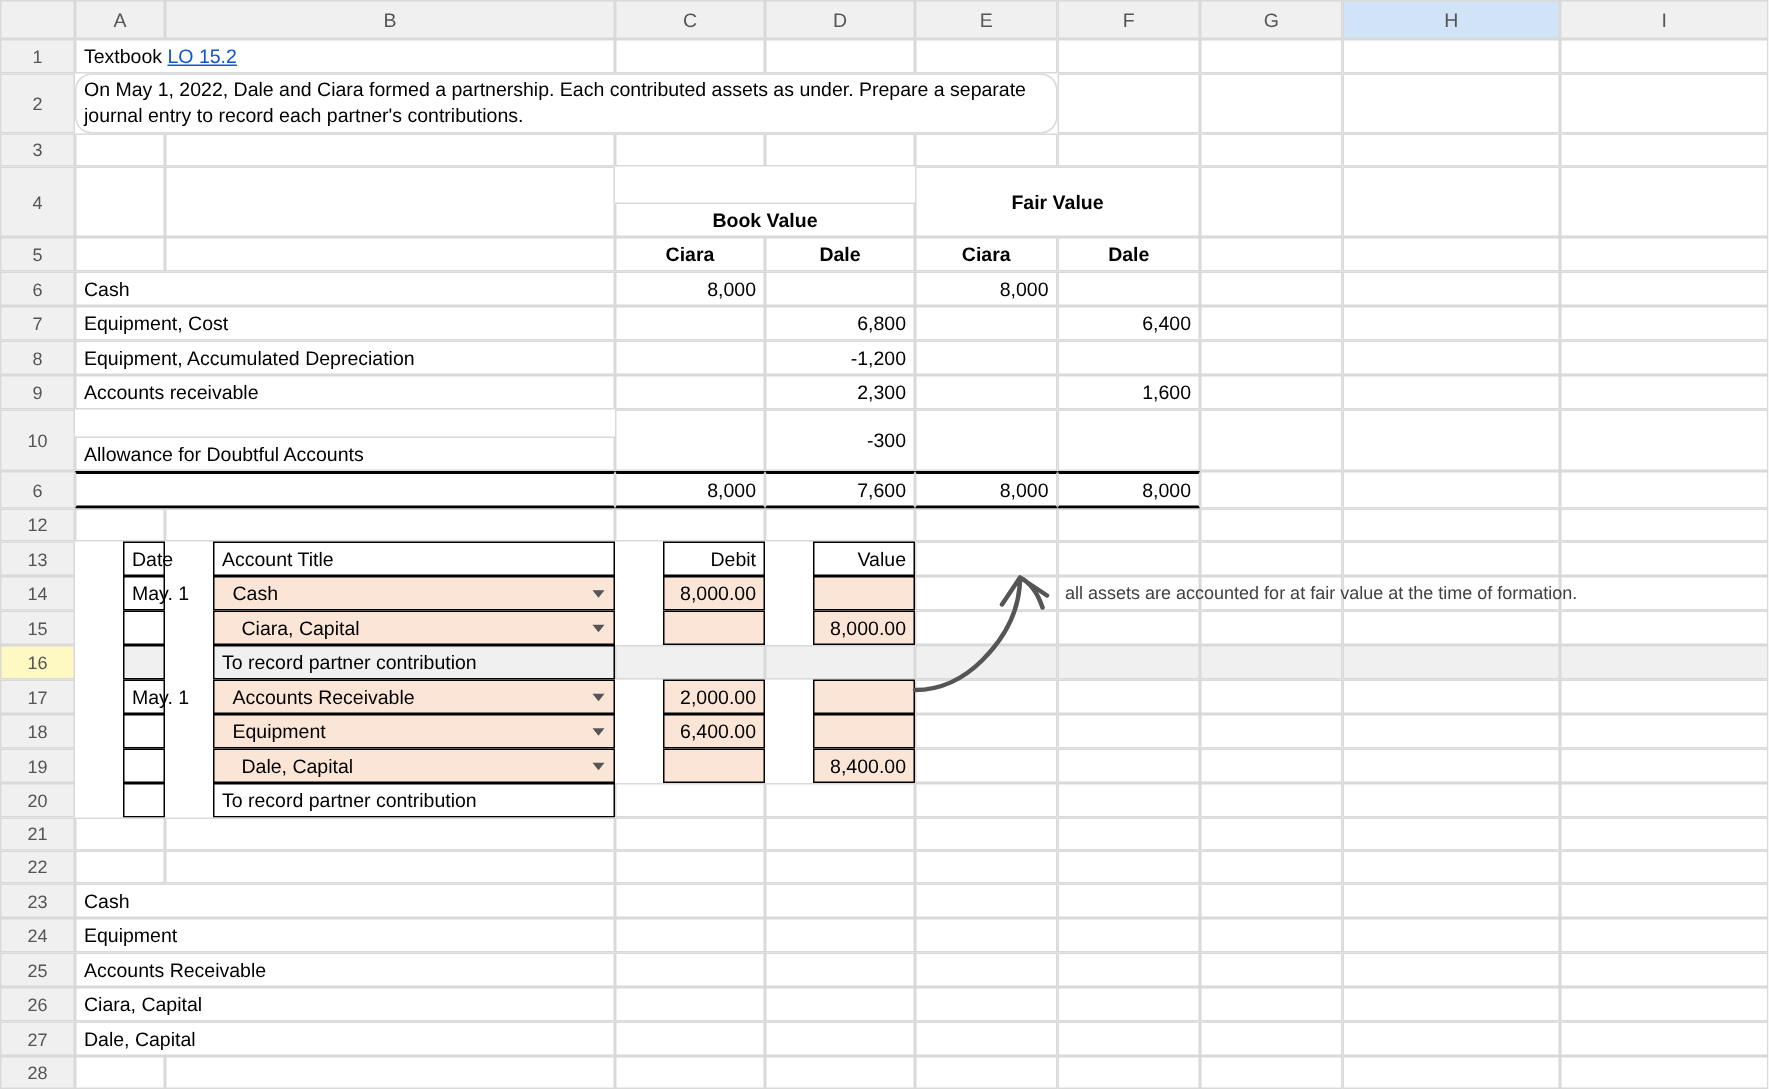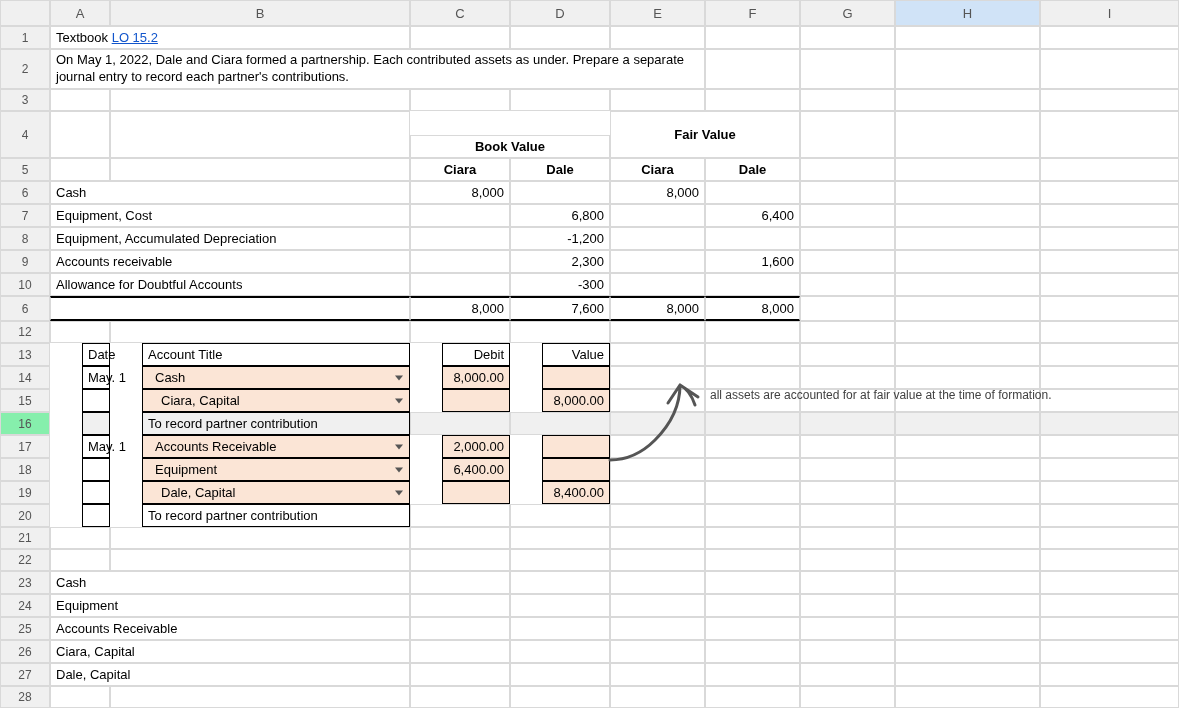--- a/index.html
+++ b/index.html
@@ -34,21 +34,21 @@
     color: #555;
     height: 26px;
   }
   .cell.row-header {
     background: #f0f0f0;
     justify-content: center;
     color: #555;
     font-size: 12px;
   }
   .cell.col-header.selected { background: #d0e3f7; }
-  .cell.row-header.selected { background: #86efac; }
+  .cell.row-header.selected { background: #fef9c3; }
   .corner { background: #f0f0f0; border:1px solid #d9d9d9; }
   .link { color: #1155cc; text-decoration: underline; }
   .bold { font-weight: bold; }
   .center { justify-content: center; text-align:center;}
   .right { justify-content: flex-end; text-align: right; }
   .merge-CD { grid-column: 4 / span 2; margin-top: 24px; }
   .merge-EF { grid-column: 6 / span 2; }
   .merge-AB { grid-column: 2 / span 2; align-items: center; }
   .orange-bg { background:#fbe5d6; }
   .black-border { border:1px solid #000;margin-left:32px; }
@@ -105,21 +105,21 @@
   </div>
   <div class="cell"></div>
   <div class="cell"></div>
   <div class="cell"></div>
   <div class="cell"></div>
   <div class="cell"></div>
   <div class="cell"></div>
   <div class="cell"></div>
 
   <div class="cell row-header" style="height:40px;">2</div>
-  <div class="cell" style="grid-column:2 / span 5; height:40px; white-space:normal; line-height:1.3;">
+  <div class="cell" style="grid-column:2 / span 5; height:40px; white-space:normal; line-height:1.3;border-radius:11px;">
     <span>On May 1, 2022, Dale and Ciara formed a partnership. Each contributed assets as under.  Prepare a separate journal entry to record each partner's contributions.</span>
   </div>
   <div class="cell" style="height:40px;"></div>
   <div class="cell" style="height:40px;"></div>
   <div class="cell" style="height:40px;"></div>
   <div class="cell" style="height:40px;"></div>
 
   <div class="cell row-header">3</div>
   <div class="cell"></div>
   <div class="cell"></div>
@@ -185,21 +185,21 @@
   <div class="cell" style="grid-column:2 / span 2;">Accounts receivable</div>
   <div class="cell right"></div>
   <div class="cell right">2,300</div>
   <div class="cell right"></div>
   <div class="cell right">1,600</div>
   <div class="cell"></div>
   <div class="cell"></div>
   <div class="cell"></div>
 
   <div class="cell row-header">10</div>
-  <div class="cell" style="grid-column:2 / span 2;">Allowance for Doubtful Accounts</div>
+  <div class="cell" style="grid-column:2 / span 2;margin-top:18px;">Allowance for Doubtful Accounts</div>
   <div class="cell right"></div>
   <div class="cell right">-300</div>
   <div class="cell right"></div>
   <div class="cell right"></div>
   <div class="cell"></div>
   <div class="cell"></div>
   <div class="cell"></div>
 
   <div class="cell row-header">6</div>
   <div class="cell thick-top thick-bottom" style="grid-column:2 / span 2;"></div>

